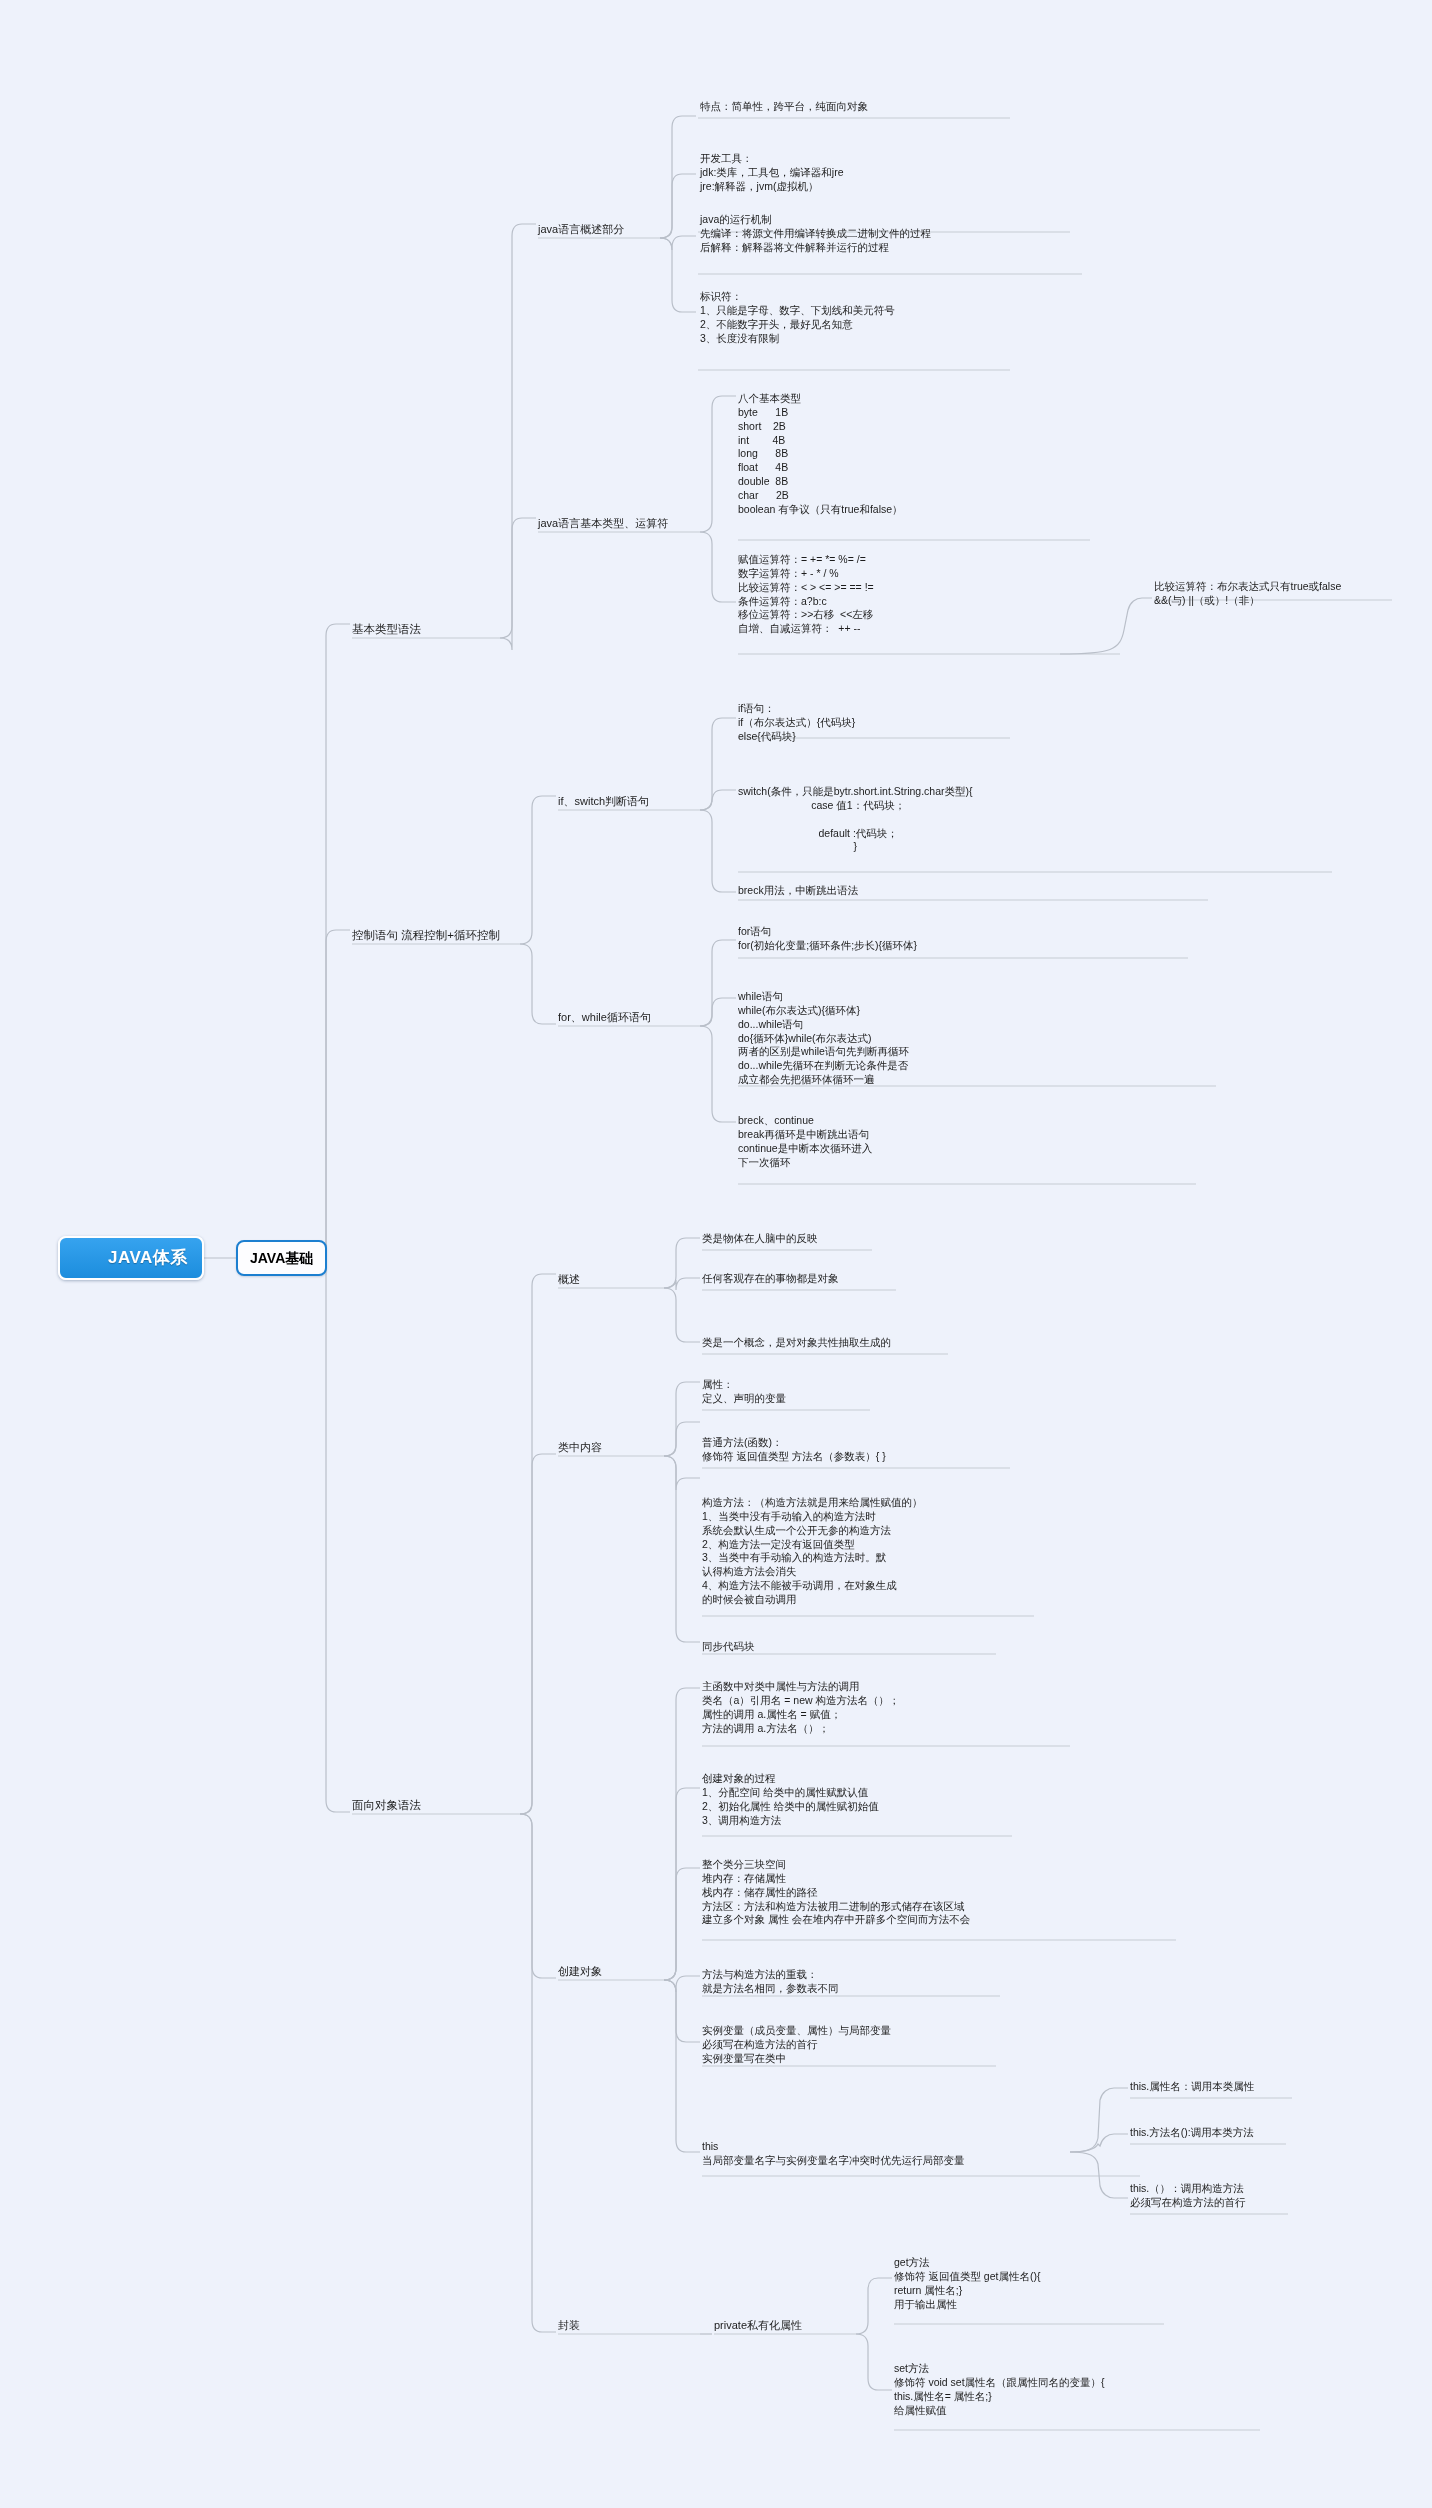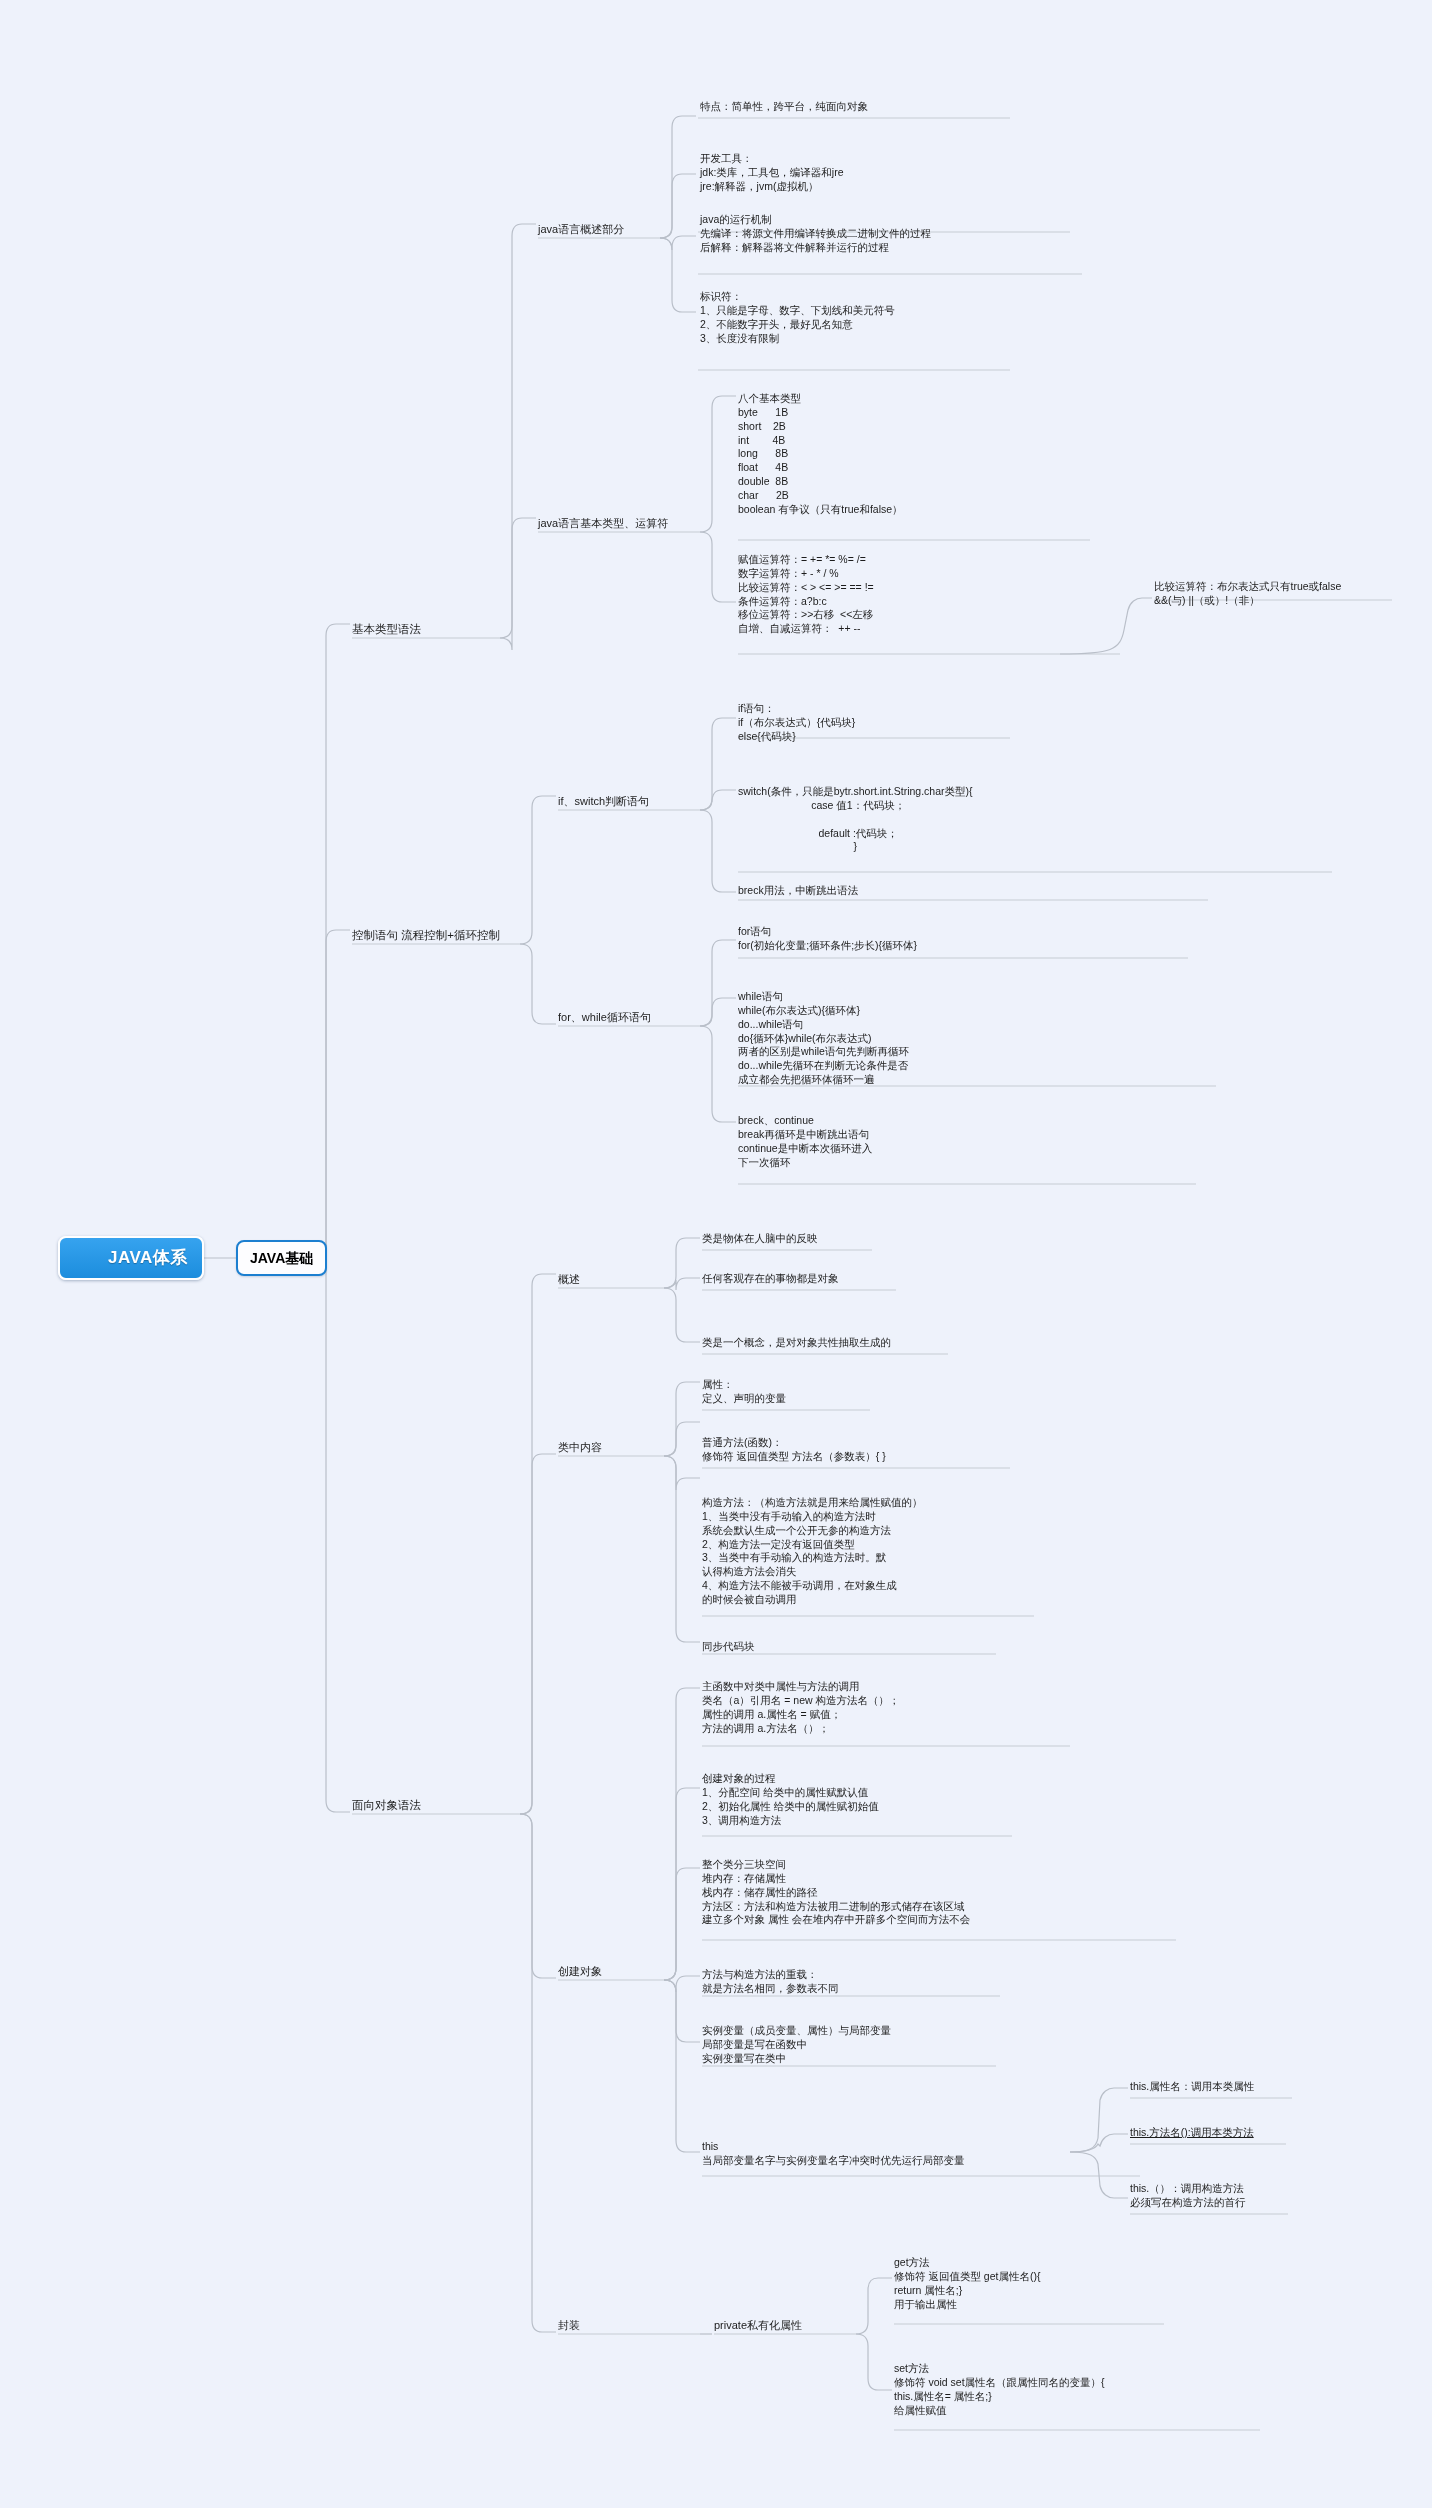--- a/index.html
+++ b/index.html
@@ -270,27 +270,27 @@
 2、初始化属性 给类中的属性赋初始值
 3、调用构造方法</div>
   <div class="node leaf" style="left:702px; top:1858px;">整个类分三块空间
 堆内存：存储属性
 栈内存：储存属性的路径
 方法区：方法和构造方法被用二进制的形式储存在该区域
 建立多个对象 属性 会在堆内存中开辟多个空间而方法不会</div>
   <div class="node leaf" style="left:702px; top:1968px;">方法与构造方法的重载：
 就是方法名相同，参数表不同</div>
   <div class="node leaf" style="left:702px; top:2024px;">实例变量（成员变量、属性）与局部变量
-局部变量是写在函数中
+必须写在构造方法的首行
 实例变量写在类中</div>
   <div class="node leaf" style="left:702px; top:2140px;">this
 当局部变量名字与实例变量名字冲突时优先运行局部变量</div>
 
   <div class="node leaf" style="left:1130px; top:2080px;">this.属性名：调用本类属性</div>
-  <div class="node leaf" style="left:1130px; top:2126px;text-decoration:underline;">this.方法名():调用本类方法</div>
+  <div class="node leaf" style="left:1130px; top:2126px;">this.方法名():调用本类方法</div>
   <div class="node leaf" style="left:1130px; top:2182px;">this.（）：调用构造方法
 必须写在构造方法的首行</div>
 
   <div class="node lvl3" style="left:558px; top:2318px;">封装</div>
   <div class="node lvl3" style="left:714px; top:2318px;">private私有化属性</div>
   <div class="node leaf" style="left:894px; top:2256px;">get方法
 修饰符 返回值类型 get属性名(){
 return 属性名;}
 用于输出属性</div>
   <div class="node leaf" style="left:894px; top:2362px;">set方法

